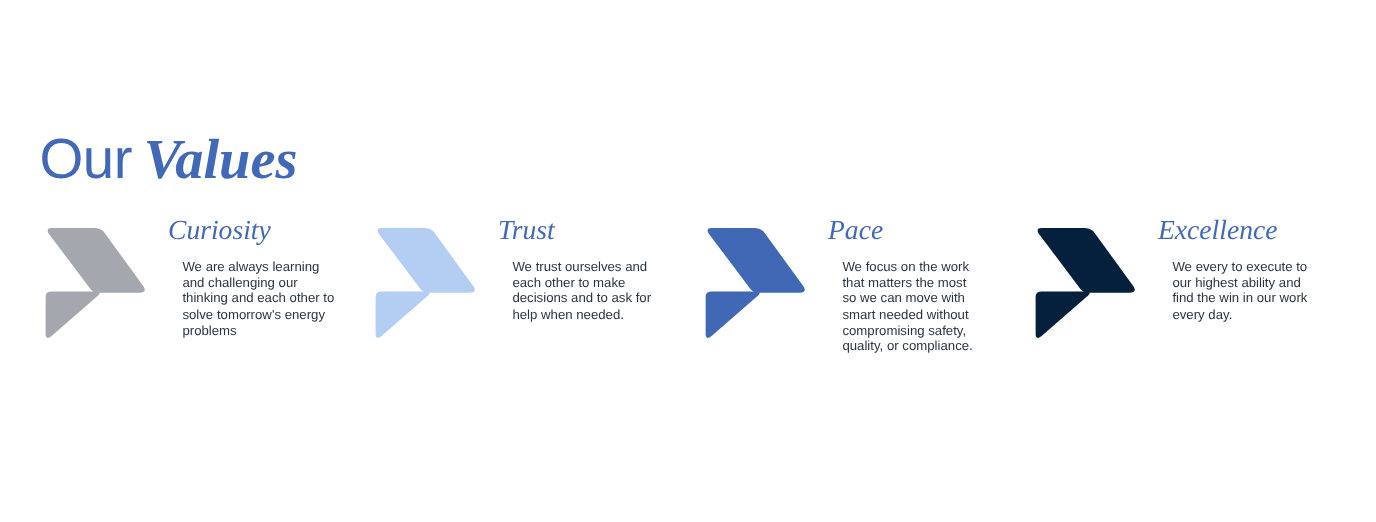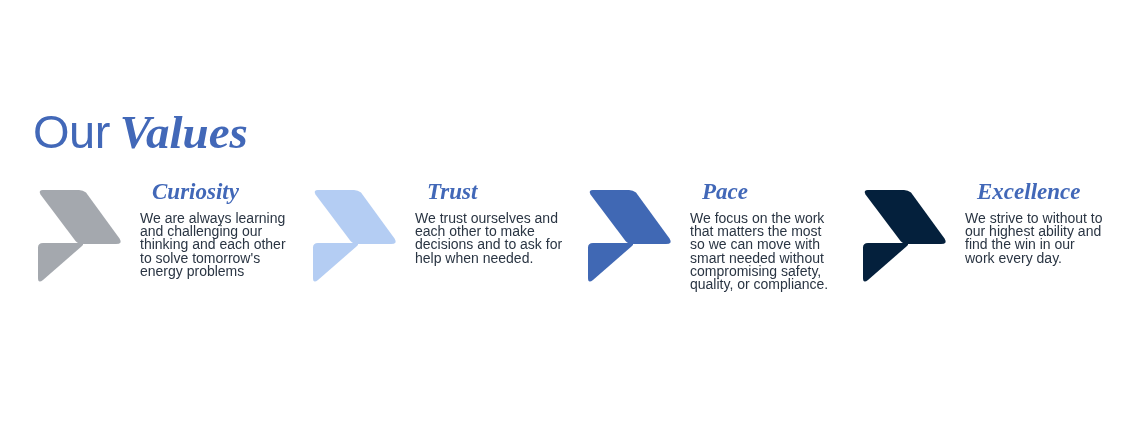--- a/index.html
+++ b/index.html
@@ -93,35 +93,35 @@
 
   .value-body {
     position: absolute;
     left: 118px;
     top: 0;
     width: 152px;
   }
   .value-title {
     font-family: "Liberation Serif", serif;
     font-style: italic;
-    font-weight: 700;
+    font-weight: 400;
     font-size: 23px;
     line-height: 27px;
     color: #4268B8;
     white-space: nowrap;
-    margin: 0 0 7px 12px;
+    margin: 0 0 7px 0;
     letter-spacing: 0px;
   }
   .value-desc {
     font-family: "Liberation Sans", sans-serif;
     font-weight: 400;
-    font-size: 14px;
+    font-size: 11px;
     line-height: 13.2px;
     color: #2A3543;
-    margin: 0;
+    margin: 12px;
   }
   .value-card.c2 .value-body,
   .value-card.c3 .value-body { width: 140px; }
 </style>
 </head>
 <body style="background: rgb(255, 255, 255);">
 
 <div class="header">
   <div class="page-title">
     <span class="title-plain">Our</span><span class="title-emph">Values</span>
@@ -171,17 +171,17 @@
 
   <div class="value-card c3">
     <span class="value-mark">
       <svg viewBox="0 0 96 102" xmlns="http://www.w3.org/2000/svg">
         <path d="M13 7 Q8 7 10.5 11.5 L45.5 58 Q48 61 52 61 L86 61 Q93 61 89.5 55.5 L56 9.5 Q53 7 49 7 Z" fill="#04203C"></path>
         <path d="M13 60 Q8 60 8 64.5 L8 95 Q8 101 13 97 L52 63 Q55 60 50 60 Z" fill="#04203C"></path>
       </svg>
     </span>
     <div class="value-body">
       <p class="value-title">Excellence</p>
-      <p class="value-desc">We strive to without to our highest ability and find the win in our work every day.</p>
+      <p class="value-desc">We every to execute to our highest ability and find the win in our work every day.</p>
     </div>
   </div>
 
 </div>
 
 </body></html>

